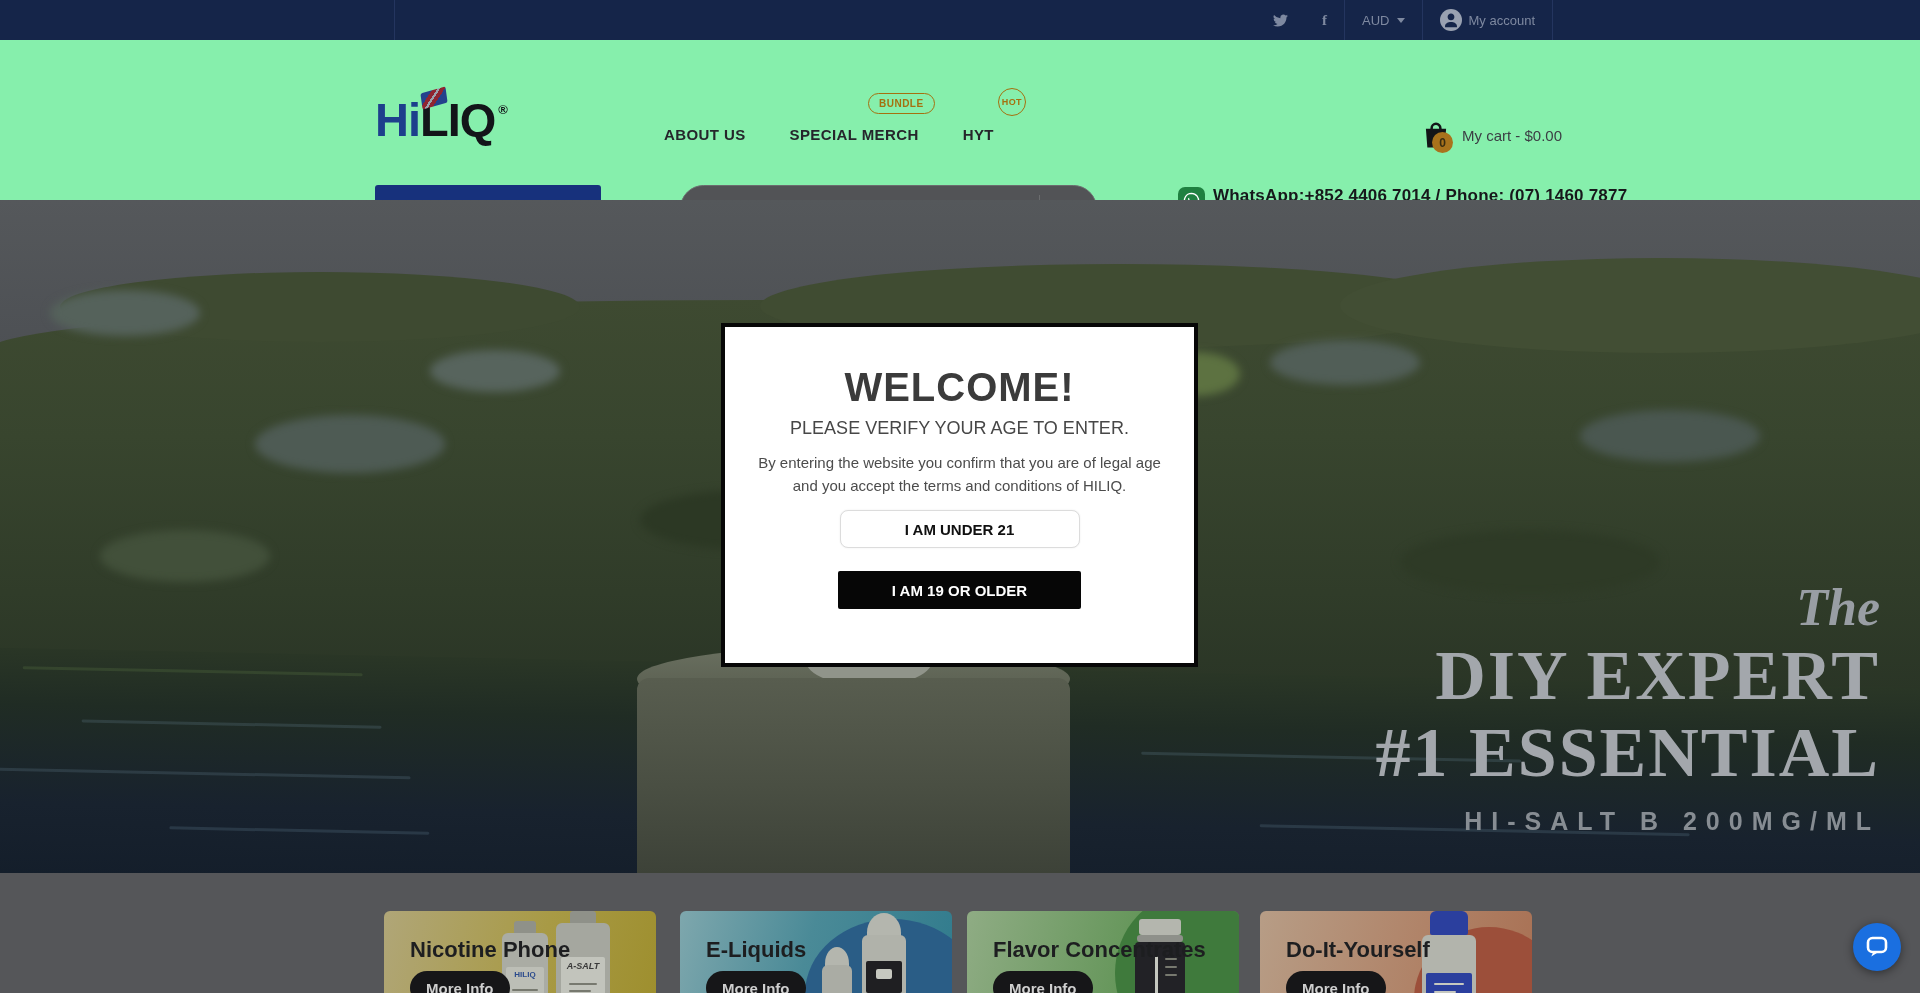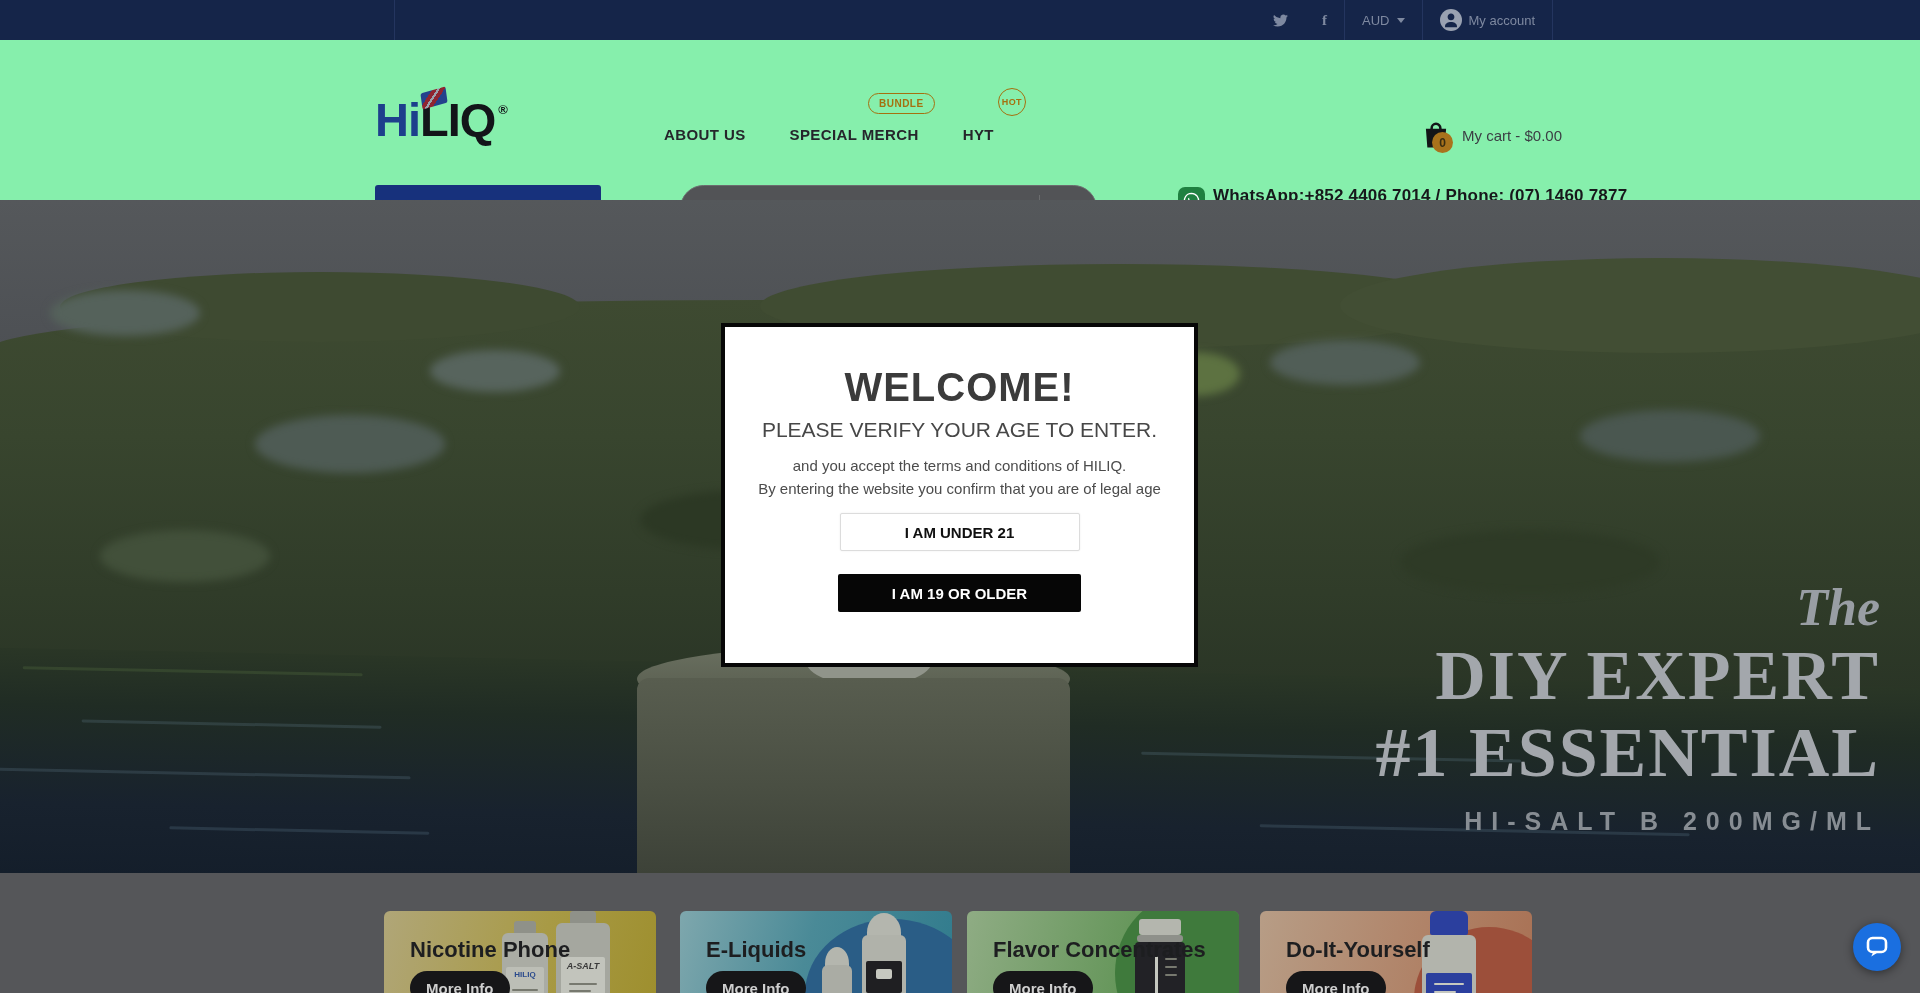--- a/index.html
+++ b/index.html
@@ -79,23 +79,23 @@
   .hero-text{ position:absolute; right:40px; top:378px; width:510px; text-align:right; z-index:5; }
   .hero-tagline{ font-family:"Liberation Serif","DejaVu Serif",serif; font-style:italic; font-weight:bold; font-size:52px; color:#999ea4; }
   .hero-title{ font-family:"Liberation Serif","DejaVu Serif",serif; font-weight:bold; font-size:70px; line-height:1.1;
       letter-spacing:2px; color:#a3a7ac; }
   .hero-sub{ margin-top:16px; font-size:25px; letter-spacing:9px; font-weight:bold; color:#878d93; }
 
   
   .modal{ position:absolute; left:721px; top:323px; width:477px; height:344px; background:#ffffff; border:4px solid #070707;
       z-index:50; text-align:center; }
   .modal-title{ margin-top:38px; font-size:40px; font-weight:bold; color:#3b3b3b; letter-spacing:1px; }
-  .modal-sub{ margin-top:8px; font-size:21px; color:#474747; }
+  .modal-sub{ margin-top:8px; font-size:18px; color:#474747; }
   .modal-body{ margin-top:13px; font-size:15px; color:#4c4c4c; line-height:1.5; }
-  .btn-under{ margin:13px auto 0; width:240px; height:38px; background:#fff; border:1px solid #dcdcdc; border-radius:2px;
+  .btn-under{ margin:13px auto 0; width:240px; height:38px; background:#fff; border:1px solid #dcdcdc; border-radius:8px;
       color:#101010; font-size:15px; font-weight:bold; display:flex; align-items:center; justify-content:center;
       font-family:inherit; cursor:pointer; box-shadow:0 0 2px rgba(0,0,0,.08); }
   .btn-older{ margin:23px auto 0; width:243px; height:38px; background:#060606; border:none; border-radius:2px;
       color:#ffffff; font-size:15px; font-weight:bold; display:flex; align-items:center; justify-content:center;
       font-family:inherit; cursor:pointer; }
 
   
   .below{ position:absolute; left:0; top:873px; width:1920px; height:120px; background:#555659; }
   .card{ position:absolute; top:38px; width:272px; height:130px; border-radius:6px; overflow:hidden; cursor:pointer; }
   .card-1{ left:384px; background:linear-gradient(105deg,#b0a678 0%,#a89a45 55%,#9d8e2c 100%); }
@@ -336,22 +336,22 @@
       </div>
       <div class="card-title">Do-It-Yourself</div>
       <button class="card-btn">More Info</button>
     </div>
   </div>
 
   <div class="modal">
     <div class="modal-title">WELCOME!</div>
     <div class="modal-sub">PLEASE VERIFY YOUR AGE TO ENTER.</div>
     <div class="modal-body">
+      <div>By entering the website you confirm that you are of legal age</div>
       <div>and you accept the terms and conditions of HILIQ.</div>
-      <div>By entering the website you confirm that you are of legal age</div>
     </div>
     <button class="btn-under">I AM UNDER 21</button>
     <button class="btn-older">I AM 19 OR OLDER</button>
   </div>
 
   <button class="chat">
     <svg viewBox="0 0 26 26" fill="none" stroke="#ffffff" stroke-width="2.6" stroke-linejoin="round">
       <rect x="4" y="4" width="18" height="14" rx="4.5"></rect>
       <path d="M9.5 17.5l-2.2 5 5.6-3.6z" fill="#ffffff" stroke="none"></path>
     </svg>

